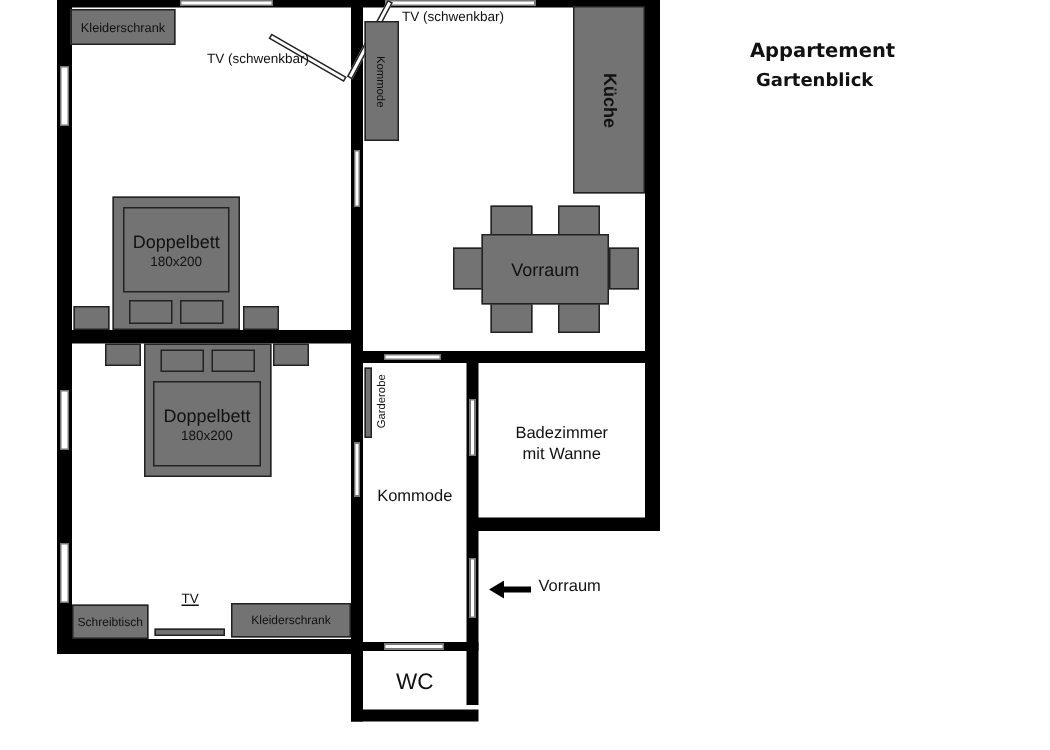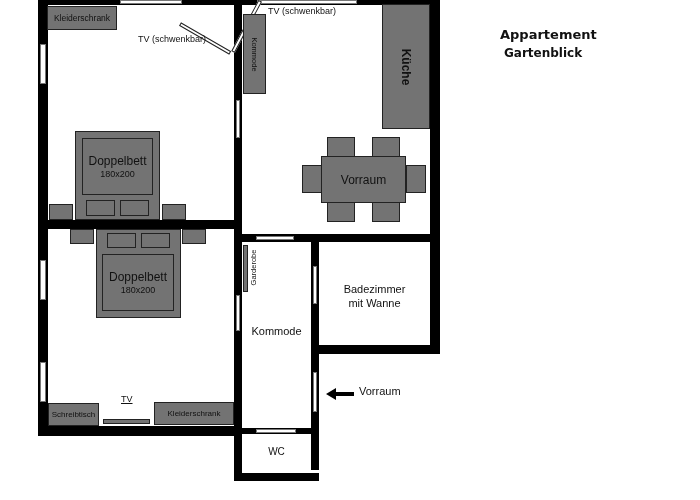--- a/index.html
+++ b/index.html
@@ -93,21 +93,21 @@
   <span style="font-size:8px;">Kleiderschrank</span>
 </div>
 
 <div class="abs furn" style="left:243px;top:245px;width:5px;height:47px;"></div>
 <div class="lbl" style="left:236px;top:263px;font-size:7.5px;transform:rotate(-90deg);">Garderobe</div>
 <div class="lbl" style="left:242px;top:325px;width:69px;text-align:center;font-size:11px;">Kommode</div>
 
 <div class="lbl" style="left:319px;top:283px;width:111px;text-align:center;font-size:11px;">Badezimmer</div>
 <div class="lbl" style="left:319px;top:297px;width:111px;text-align:center;font-size:11px;">mit Wanne</div>
 
-<div class="lbl" style="left:242px;top:446px;width:69px;text-align:center;font-size:10px;">WC</div>
+<div class="lbl" style="left:242px;top:446px;width:69px;text-align:center;font-size:15px;">WC</div>
 
 <div class="abs" style="left:326px;top:386px;width:30px;height:12px;">
   <svg width="30" height="12" viewBox="0 0 30 12">
       <polygon points="0,6 10,0 10,4 28,4 28,8 10,8 10,12" fill="#000"></polygon>
     </svg>
 </div>
 <div class="lbl" style="left:359px;top:385px;font-size:11px;">Vorraum</div>
 
 <div class="lbl title" style="left:500px;top:27px;font-size:13px;">Appartement</div>
 <div class="lbl title" style="left:504px;top:46px;font-size:12px;">Gartenblick</div>

